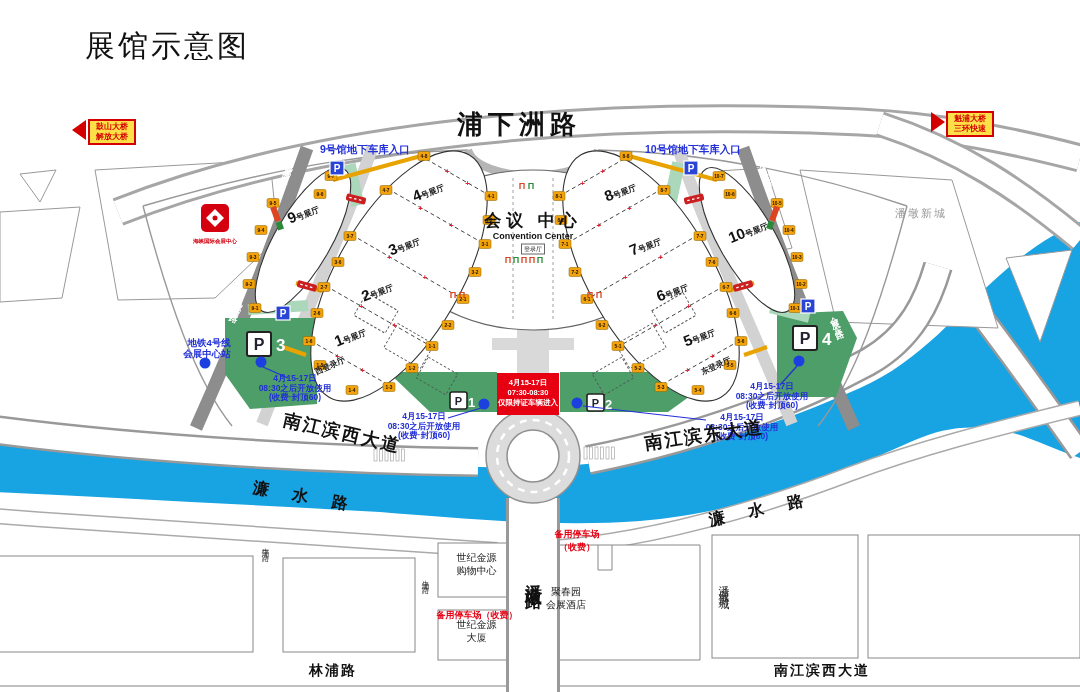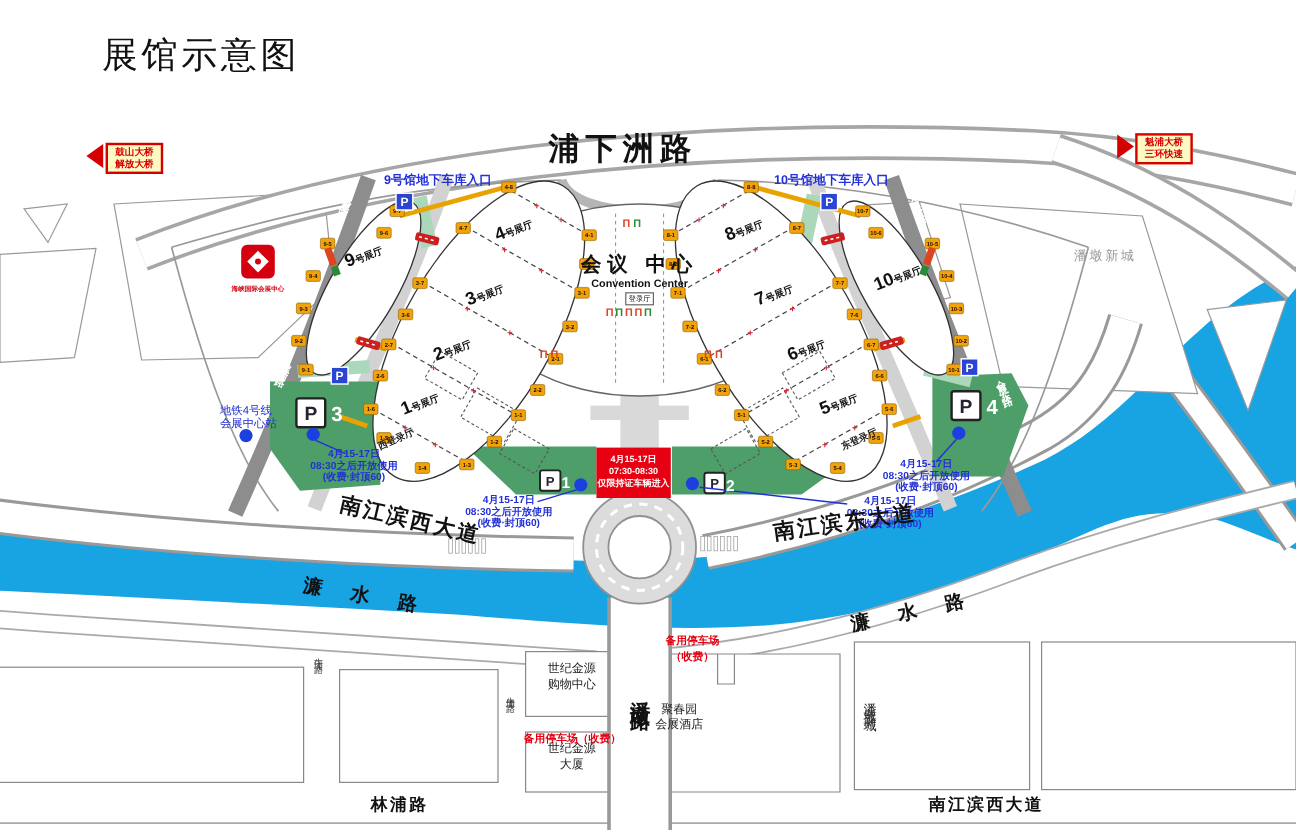--- a/index.html
+++ b/index.html
@@ -4,34 +4,34 @@
 <style>
   html,body{margin:0;padding:0;background:#fff;}
   #stage{position:relative;width:1080px;height:692px;background:#fff;overflow:hidden;
          font-family:"Liberation Sans","DejaVu Sans",sans-serif;}
   svg{position:absolute;left:0;top:0;}
   svg text{font-family:"Liberation Sans","DejaVu Sans",sans-serif;}
   .lbl{position:absolute;white-space:nowrap;color:#111;}
   .ctr{transform:translate(-50%,-50%);}
   .title{left:52px;top:26px;font-size:30px;font-weight:400;letter-spacing:3px;margin-left:33px;}
   .road-top{left:519px;top:124px;font-size:26px;font-weight:700;letter-spacing:5px;}
-  .sign-box{position:absolute;border:2px solid #d40000;background:#fef9c3;color:#d40000;
+  .sign-box{position:absolute;border:2px solid #d40000;background:#fde047;color:#d40000;
             font-size:8px;font-weight:900;line-height:10px;text-align:center;padding:1px 2px;}
   .sign-left{left:88px;top:119px;width:40px;}
   .sign-right{left:946px;top:111px;width:40px;}
   .tri{position:absolute;width:0;height:0;}
   .tri-l{left:72px;top:120px;border-top:10px solid transparent;border-bottom:10px solid transparent;border-right:14px solid #d40000;}
   .tri-r{left:931px;top:112px;border-top:10px solid transparent;border-bottom:10px solid transparent;border-left:14px solid #d40000;}
   .blue{color:#2230D8;}
   .ent{font-size:10.5px;font-weight:900;}
   .planning{left:921px;top:213px;font-size:11px;color:#9a9a9a;letter-spacing:2px;}
   .cc-cn{left:533px;top:220px;font-size:17px;font-weight:900;letter-spacing:5px;}
   .cc-en{left:533px;top:236px;font-size:9px;font-weight:700;}
   .cc-hall{left:533px;top:249px;font-size:6px;border:0.5px solid #666;padding:0 2px;background:#fff;}
-  .metro{left:207px;top:348px;text-align:left;font-size:9.5px;font-weight:400;line-height:11px;}
+  .metro{left:207px;top:348px;text-align:right;font-size:9.5px;font-weight:700;line-height:11px;}
   .note{position:absolute;width:110px;text-align:center;font-size:8.5px;font-weight:900;line-height:9.5px;color:#2230D8;}
   .notice{position:absolute;left:497px;top:373px;width:62px;height:42px;background:#E60012;color:#fff;
           text-align:center;font-size:7.5px;font-weight:900;line-height:10px;padding-top:5px;box-sizing:border-box;}
   .avenue{font-size:18px;font-weight:900;letter-spacing:2px;}
   .lianshui{font-size:16px;font-weight:900;letter-spacing:24px;}
   .bigroad{font-size:14px;font-weight:900;letter-spacing:2px;}
   .bld{position:absolute;text-align:center;font-size:10px;line-height:13px;color:#222;}
   .redtxt{color:#e60012;font-weight:700;}
   .vlabel{position:absolute;writing-mode:vertical-rl;text-orientation:upright;}
   .hall-label{position:absolute;font-weight:900;color:#111;}

